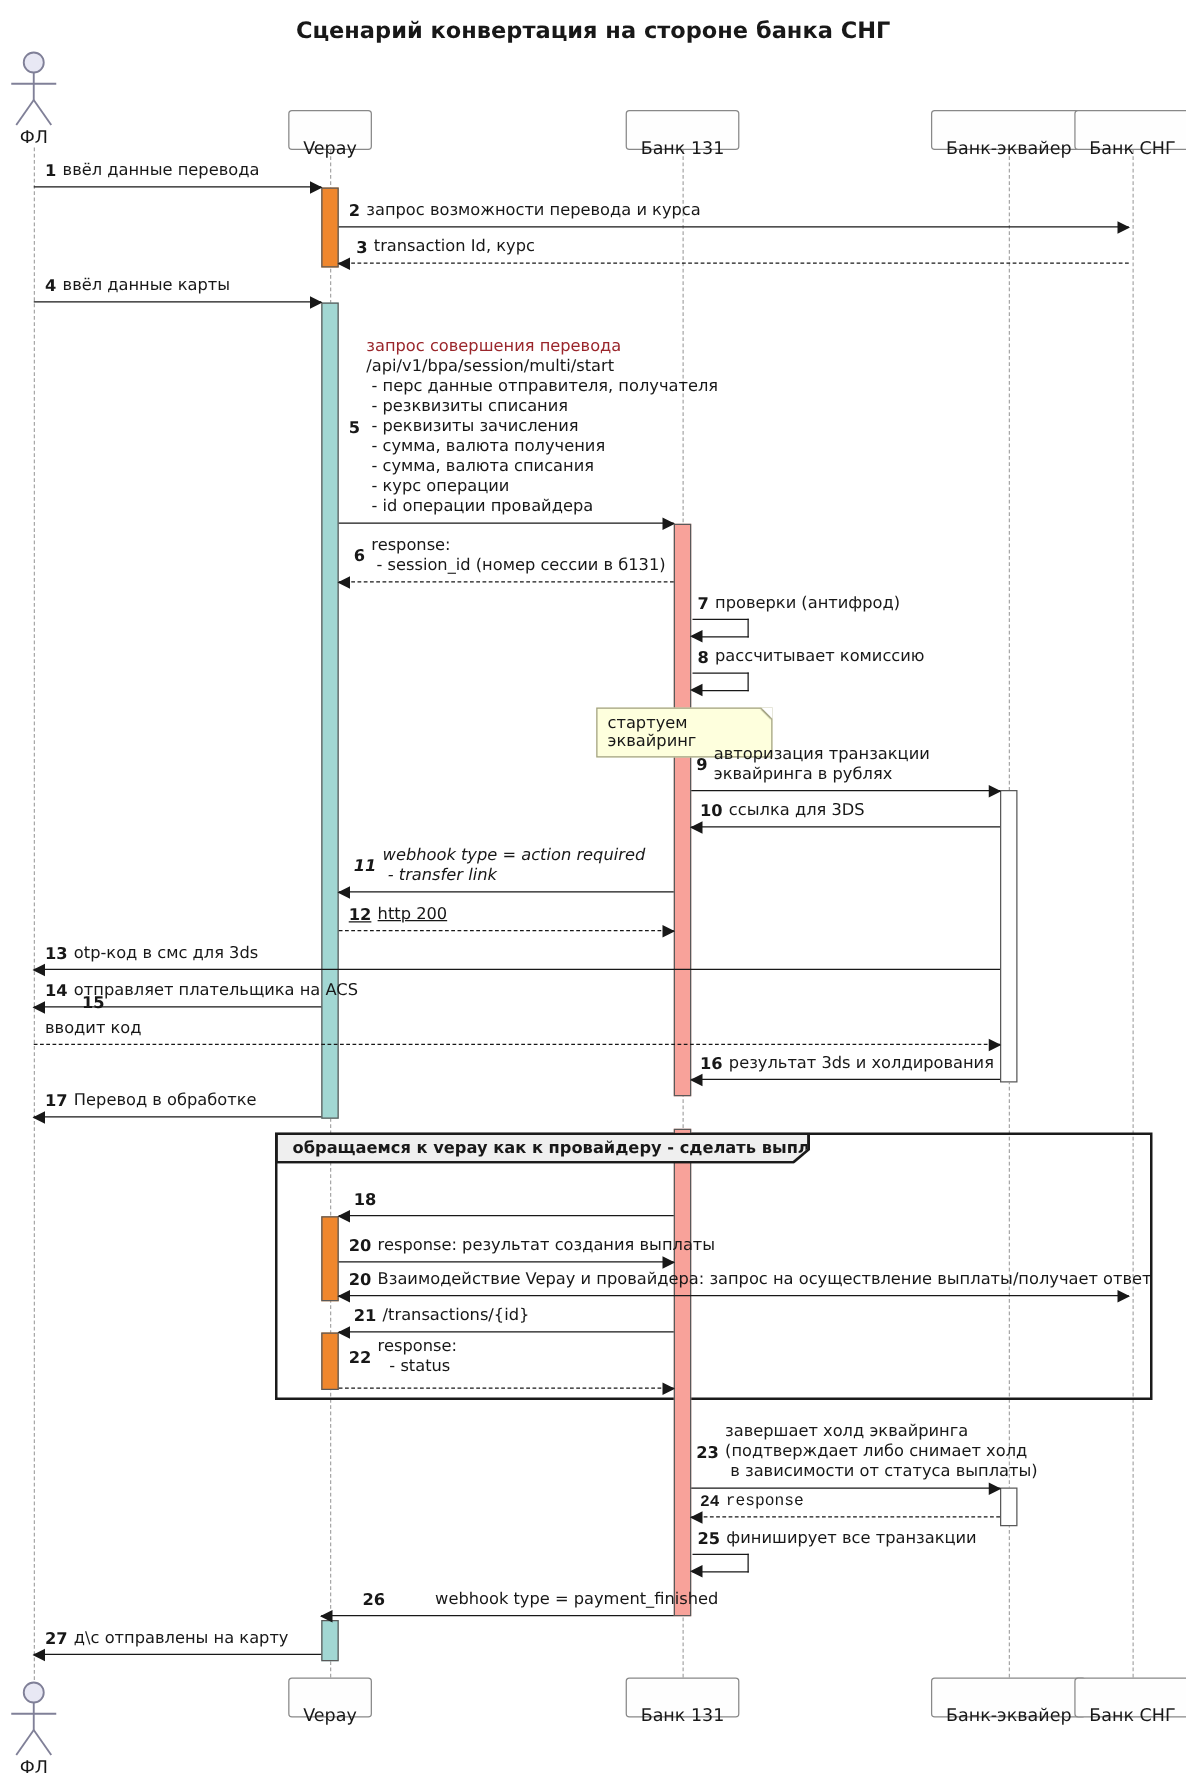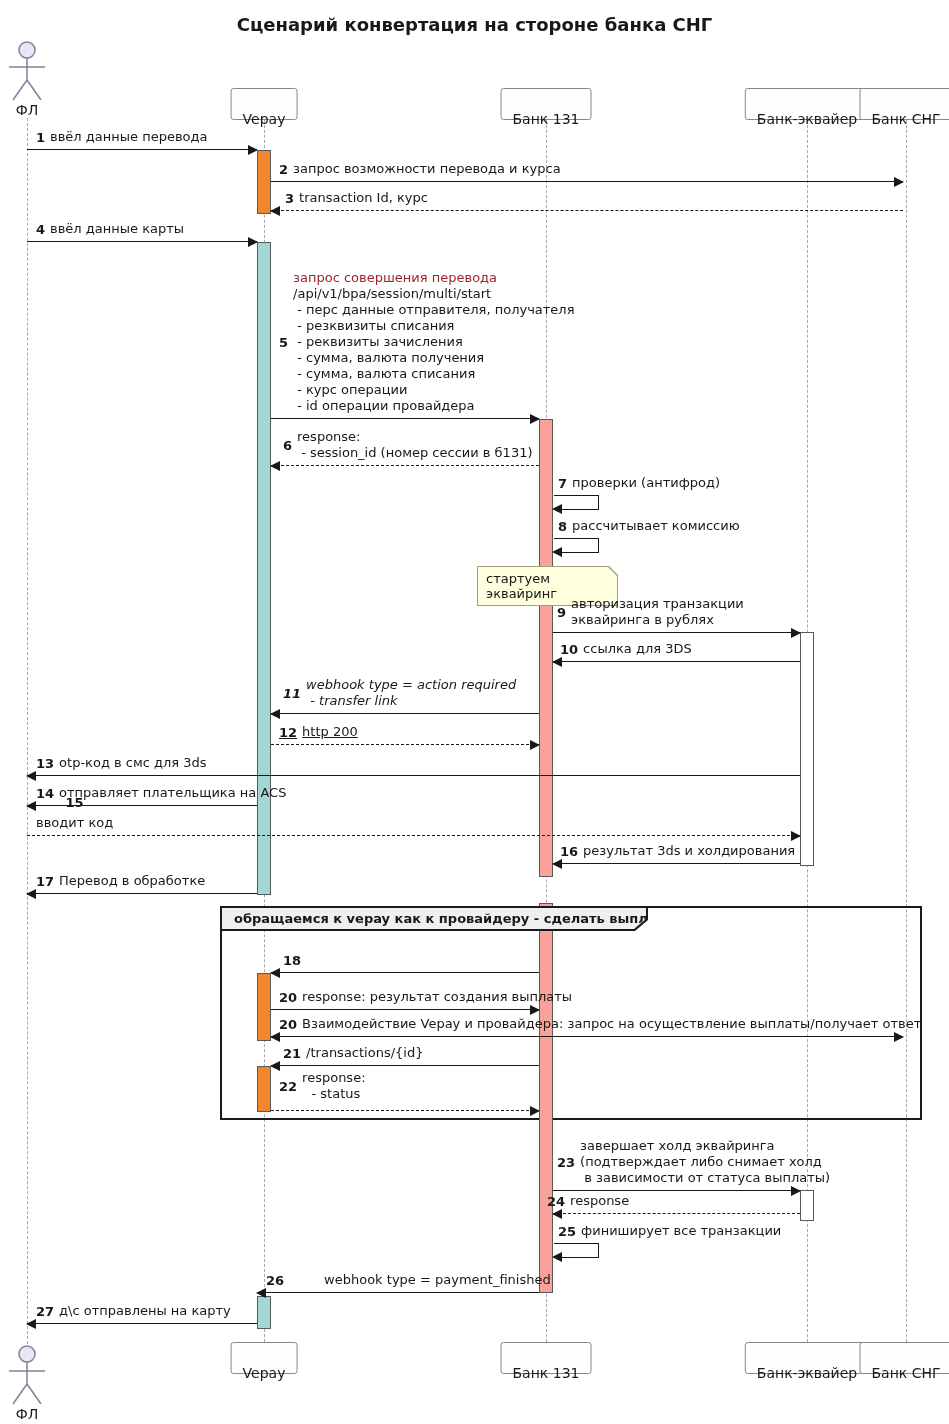--- a/index.html
+++ b/index.html
@@ -313,39 +313,39 @@
       <span class="num">23</span>
       <span class="txt">
         <span>завершает холд эквайринга</span>
         <span>(подтверждает либо снимает холд</span>
         <span> в зависимости от статуса выплаты)</span>
       </span>
     </div>
     <div class="msg-line" style="left: 553px; top: 1190px; width: 247px;">
       <span class="head r"></span>
     </div>
-    <div class="msg-label" style="left: 547px; bottom: 215px;">
+    <div class="msg-label" style="left: 560px; bottom: 215px; font-family: Liberation Mono, monospace;">
       <span class="num">24</span>
       <span class="txt">
         <span>response</span>
       </span>
     </div>
     <div class="msg-line dashed" style="left: 553px; top: 1213px; width: 247px;">
       <span class="head l"></span>
     </div>
     <div class="msg-label" style="left: 558px; bottom: 185px;">
       <span class="num">25</span>
       <span class="txt">
         <span>финиширует все транзакции</span>
       </span>
     </div>
     <div class="self-msg" style="left: 554px; top: 1243px; width: 44px; height: 13px;">
       <span class="head l self"></span>
     </div>
-    <div class="msg-label" style="left: 266px; bottom: 136px; gap: 40px;">
+    <div class="msg-label" style="left: 290px; bottom: 136px; gap: 40px;">
       <span class="num">26</span>
       <span class="txt">
         <span>webhook type = payment_finished</span>
       </span>
     </div>
     <div class="msg-line" style="left: 257px; top: 1292px; width: 282px;">
       <span class="head l"></span>
     </div>
     <div class="msg-label" style="left: 36px; bottom: 105px;">
       <span class="num">27</span>

